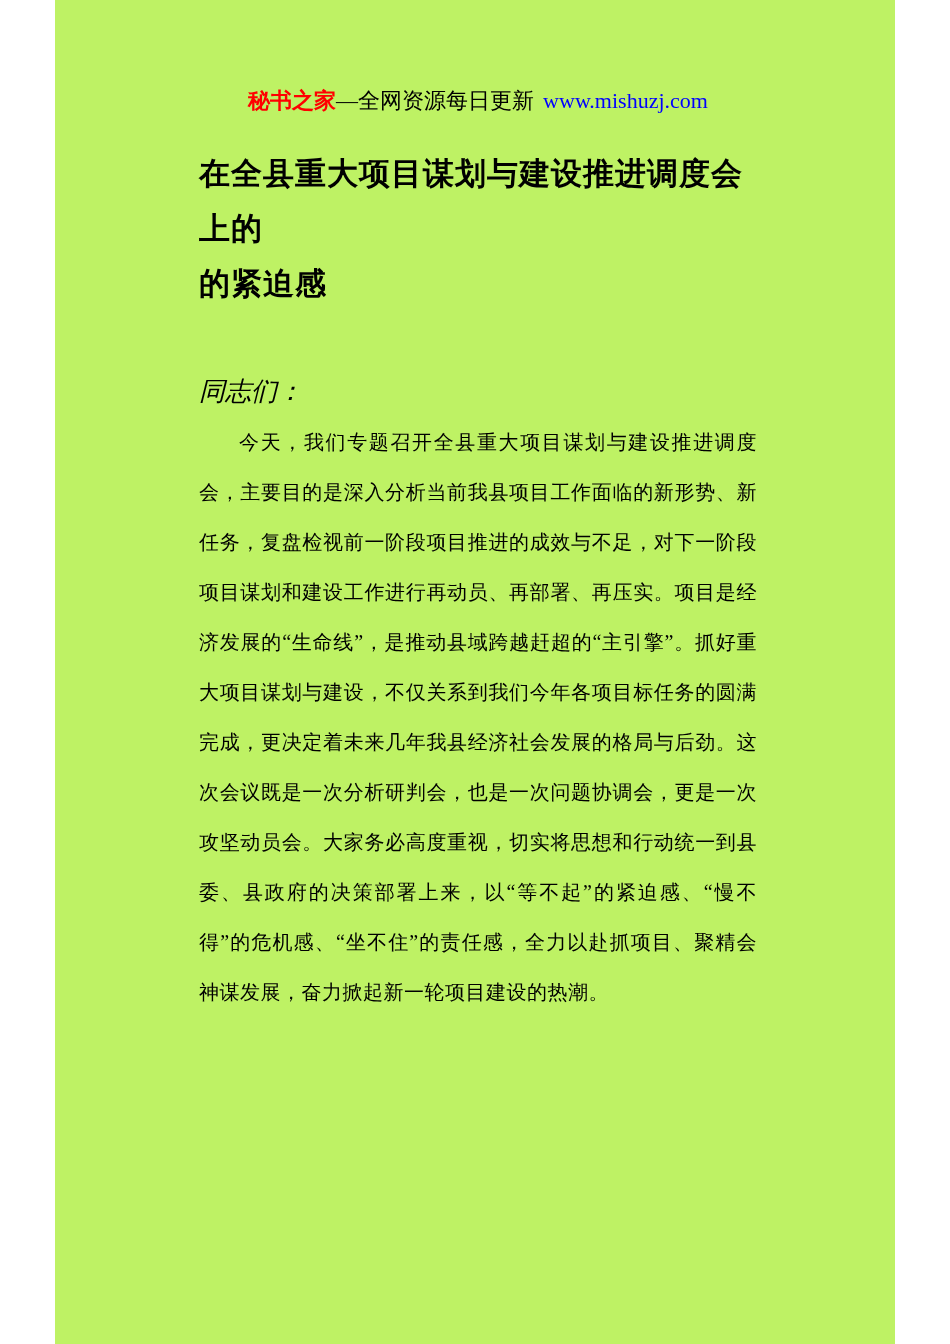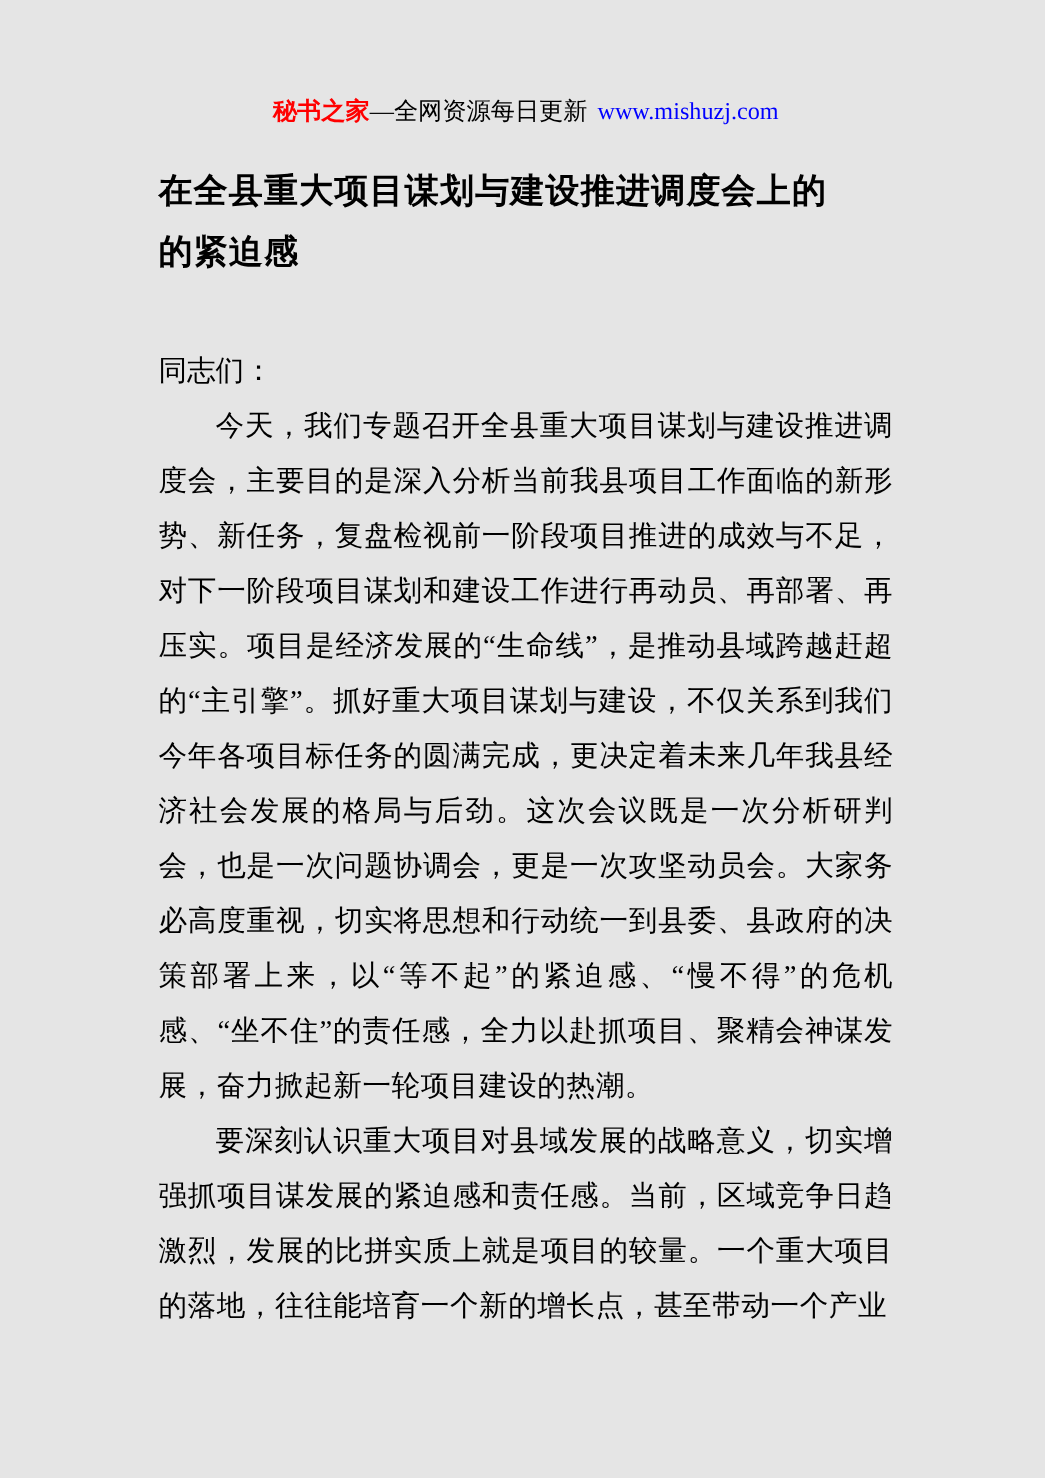--- a/index.html
+++ b/index.html
@@ -2,26 +2,26 @@
 <html><head>
 <meta charset="utf-8">
 <style>
   html, body {
     margin: 0;
     padding: 0;
     background: #ffffff;
   }
   .page {
     position: relative;
-    width: 950px;
+    width: 840px;
     height: 1344px;
     box-sizing: border-box;
     margin: 0 auto;
     padding: 86px 138px 0 144px;
-    background: #e5e5e5;
+    background: #bef264;
     overflow: hidden;
     font-family: "Liberation Serif", "DejaVu Serif", serif;
     color: #000000;
   }
   .doc-header {
     text-align: center;
     font-size: 22px;
     line-height: 30px;
     white-space: nowrap;
     margin-bottom: 30px;
@@ -42,24 +42,25 @@
     font-size: 31px;
     font-weight: bold;
     line-height: 55px;
     letter-spacing: 1px;
   }
   .salutation {
     margin: 0;
     font-size: 26px;
     line-height: 50px;
     text-align: justify;
+    font-style: italic;
   }
   .para {
     margin: 0;
-    font-size: 26px;
+    font-size: 20px;
     line-height: 50px;
     text-align: justify;
     text-indent: 2em;
     letter-spacing: 0.5px;
   }
 </style>
 </head>
 <body>
 
 <div class="page">
@@ -67,15 +68,14 @@
   <div class="doc-header">
     <span class="brand" style="color: rgb(255, 0, 0);">秘书之家</span><span class="tagline">—全网资源每日更新</span><span class="url" style="color: rgb(0, 0, 255);">www.mishuzj.com</span>
   </div>
 
   <h1 class="doc-title"><span>在全县重大项目谋划与建设推进调度会上的</span><br><span>的紧迫感</span></h1>
 
   <p class="salutation">同志们：</p>
 
   <p class="para">今天，我们专题召开全县重大项目谋划与建设推进调度会，主要目的是深入分析当前我县项目工作面临的新形势、新任务，复盘检视前一阶段项目推进的成效与不足，对下一阶段项目谋划和建设工作进行再动员、再部署、再压实。项目是经济发展的“生命线”，是推动县域跨越赶超的“主引擎”。抓好重大项目谋划与建设，不仅关系到我们今年各项目标任务的圆满完成，更决定着未来几年我县经济社会发展的格局与后劲。这次会议既是一次分析研判会，也是一次问题协调会，更是一次攻坚动员会。大家务必高度重视，切实将思想和行动统一到县委、县政府的决策部署上来，以“等不起”的紧迫感、“慢不得”的危机感、“坐不住”的责任感，全力以赴抓项目、聚精会神谋发展，奋力掀起新一轮项目建设的热潮。</p>
 
-  <p class="para">要深刻认识重大项目对县域发展的战略意义，切实增强抓项目谋发展的紧迫感和责任感。当前，区域竞争日趋激烈，发展的比拼实质上就是项目的较量。一个重大项目的落地，往往能培育一个新的增长点，甚至带动一个产业</p>
 
 </div>
 
 </body></html>

